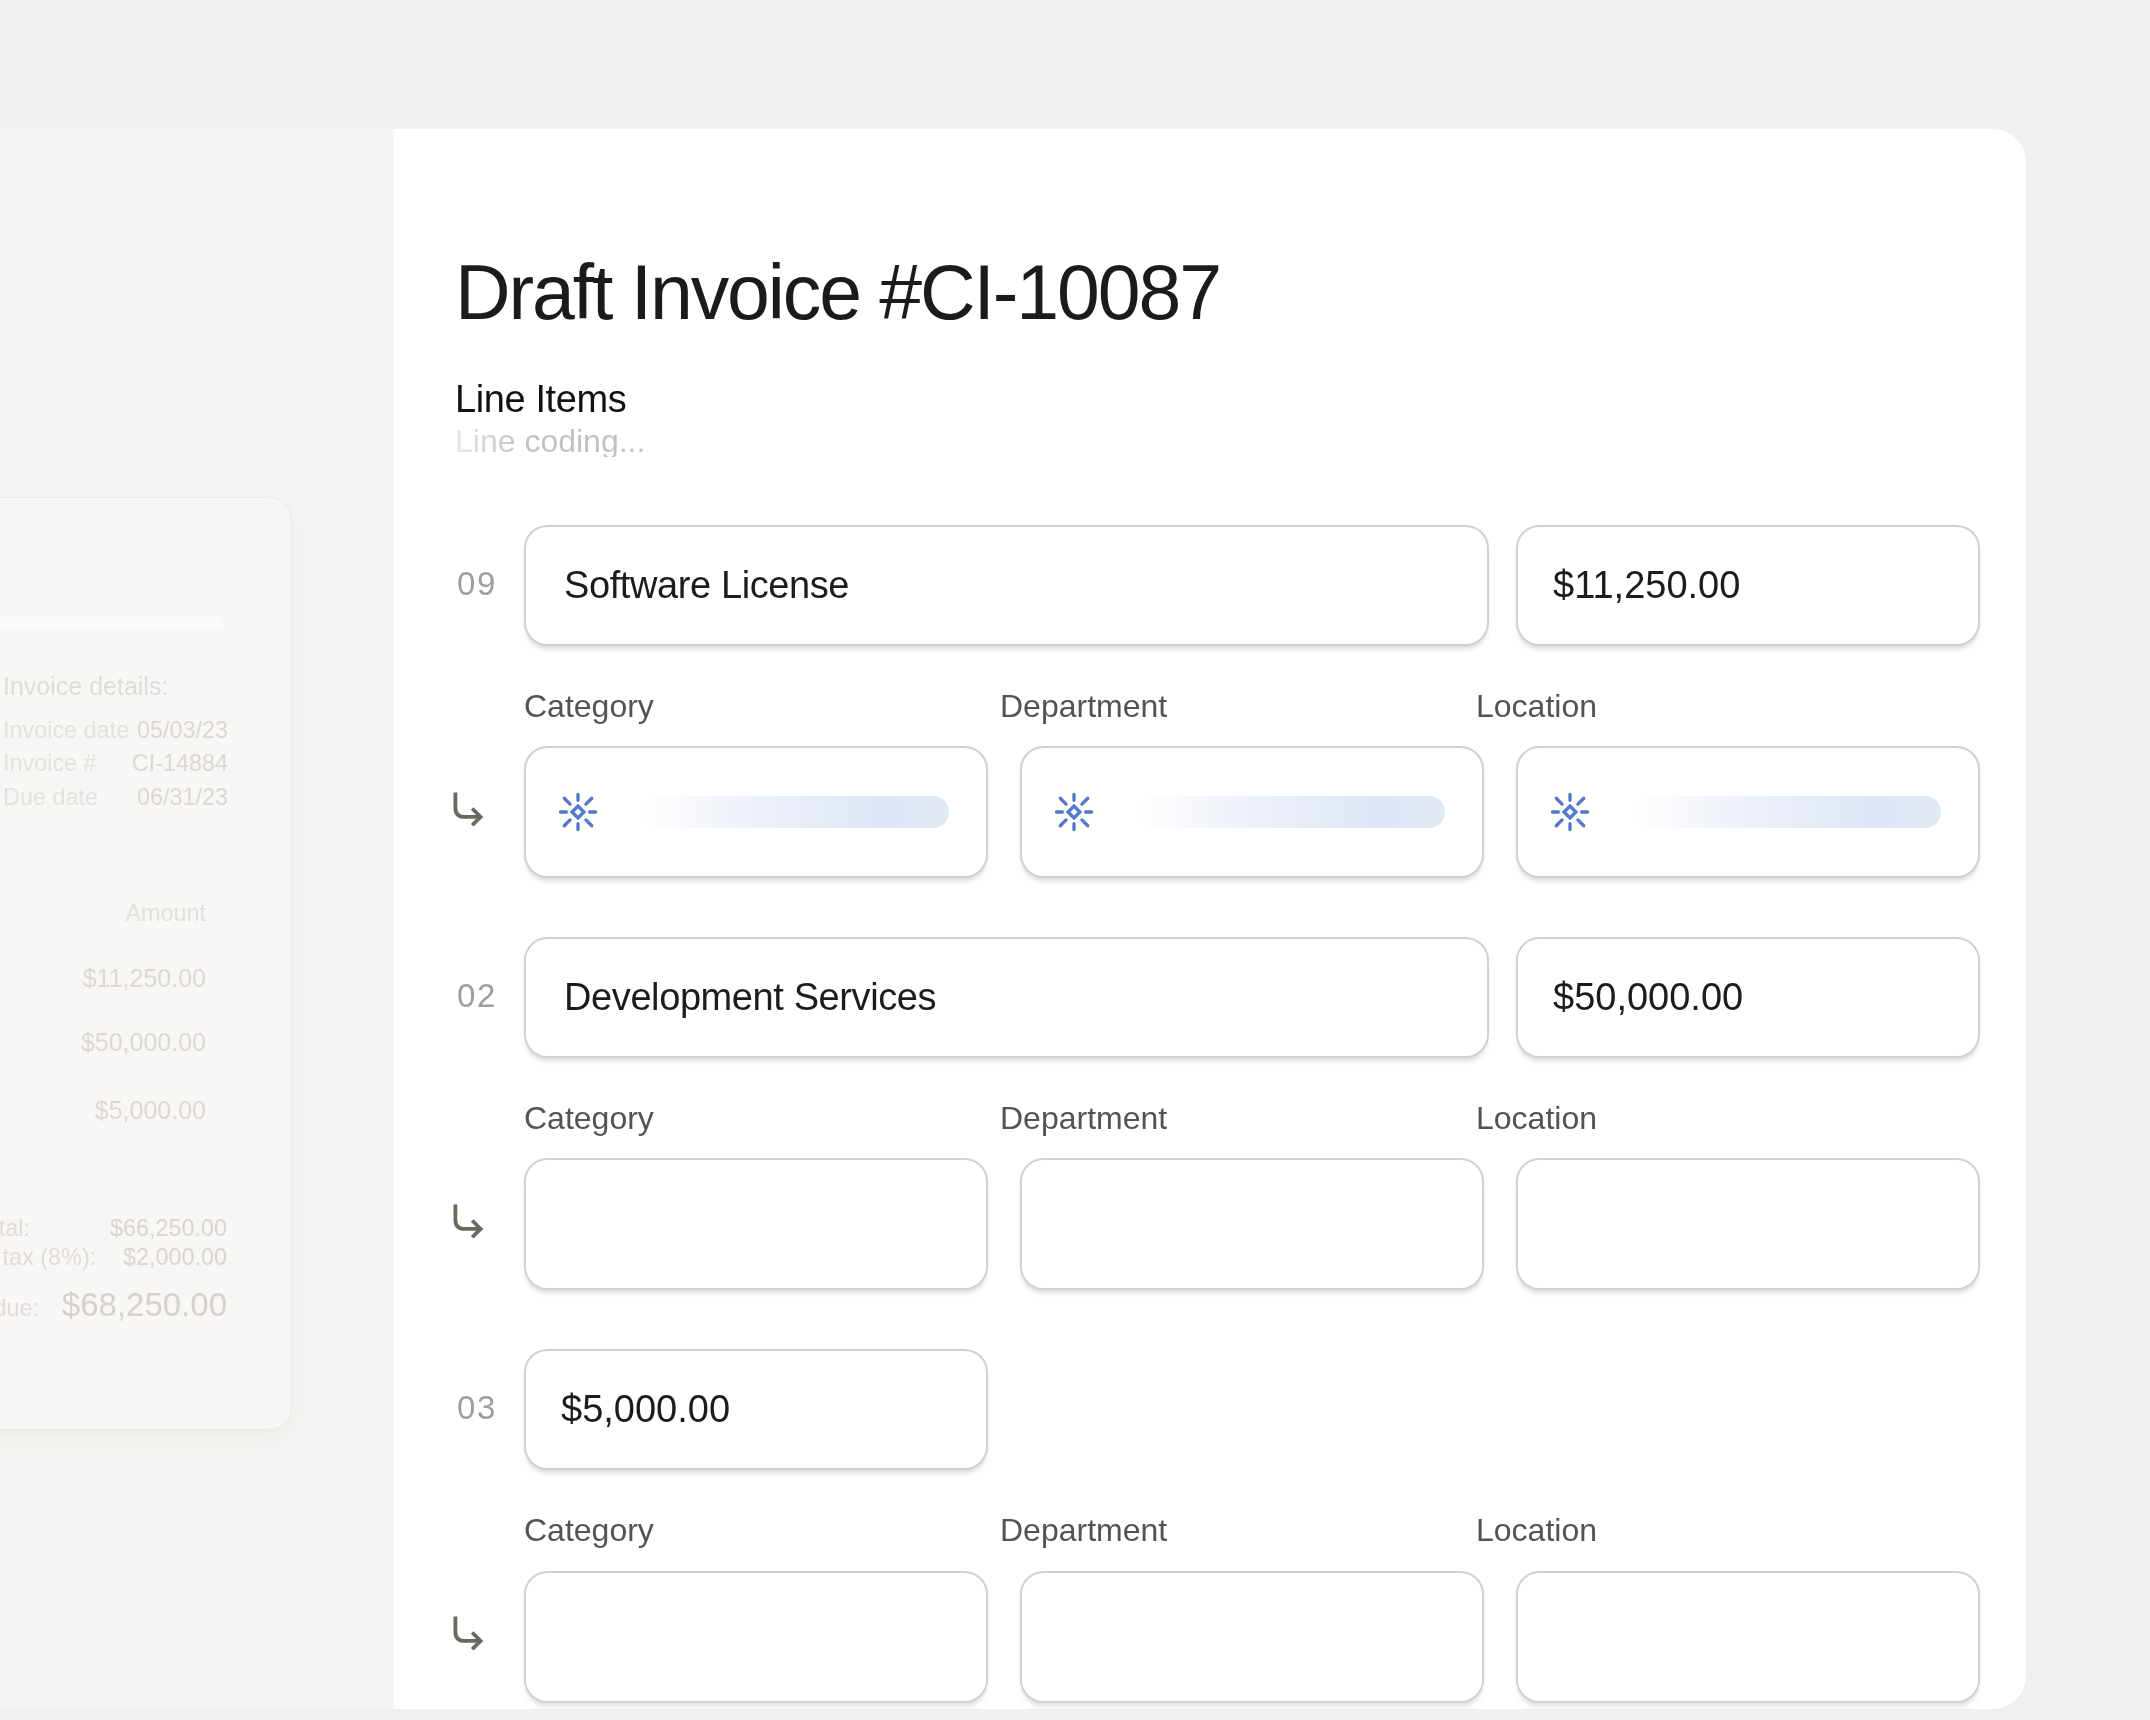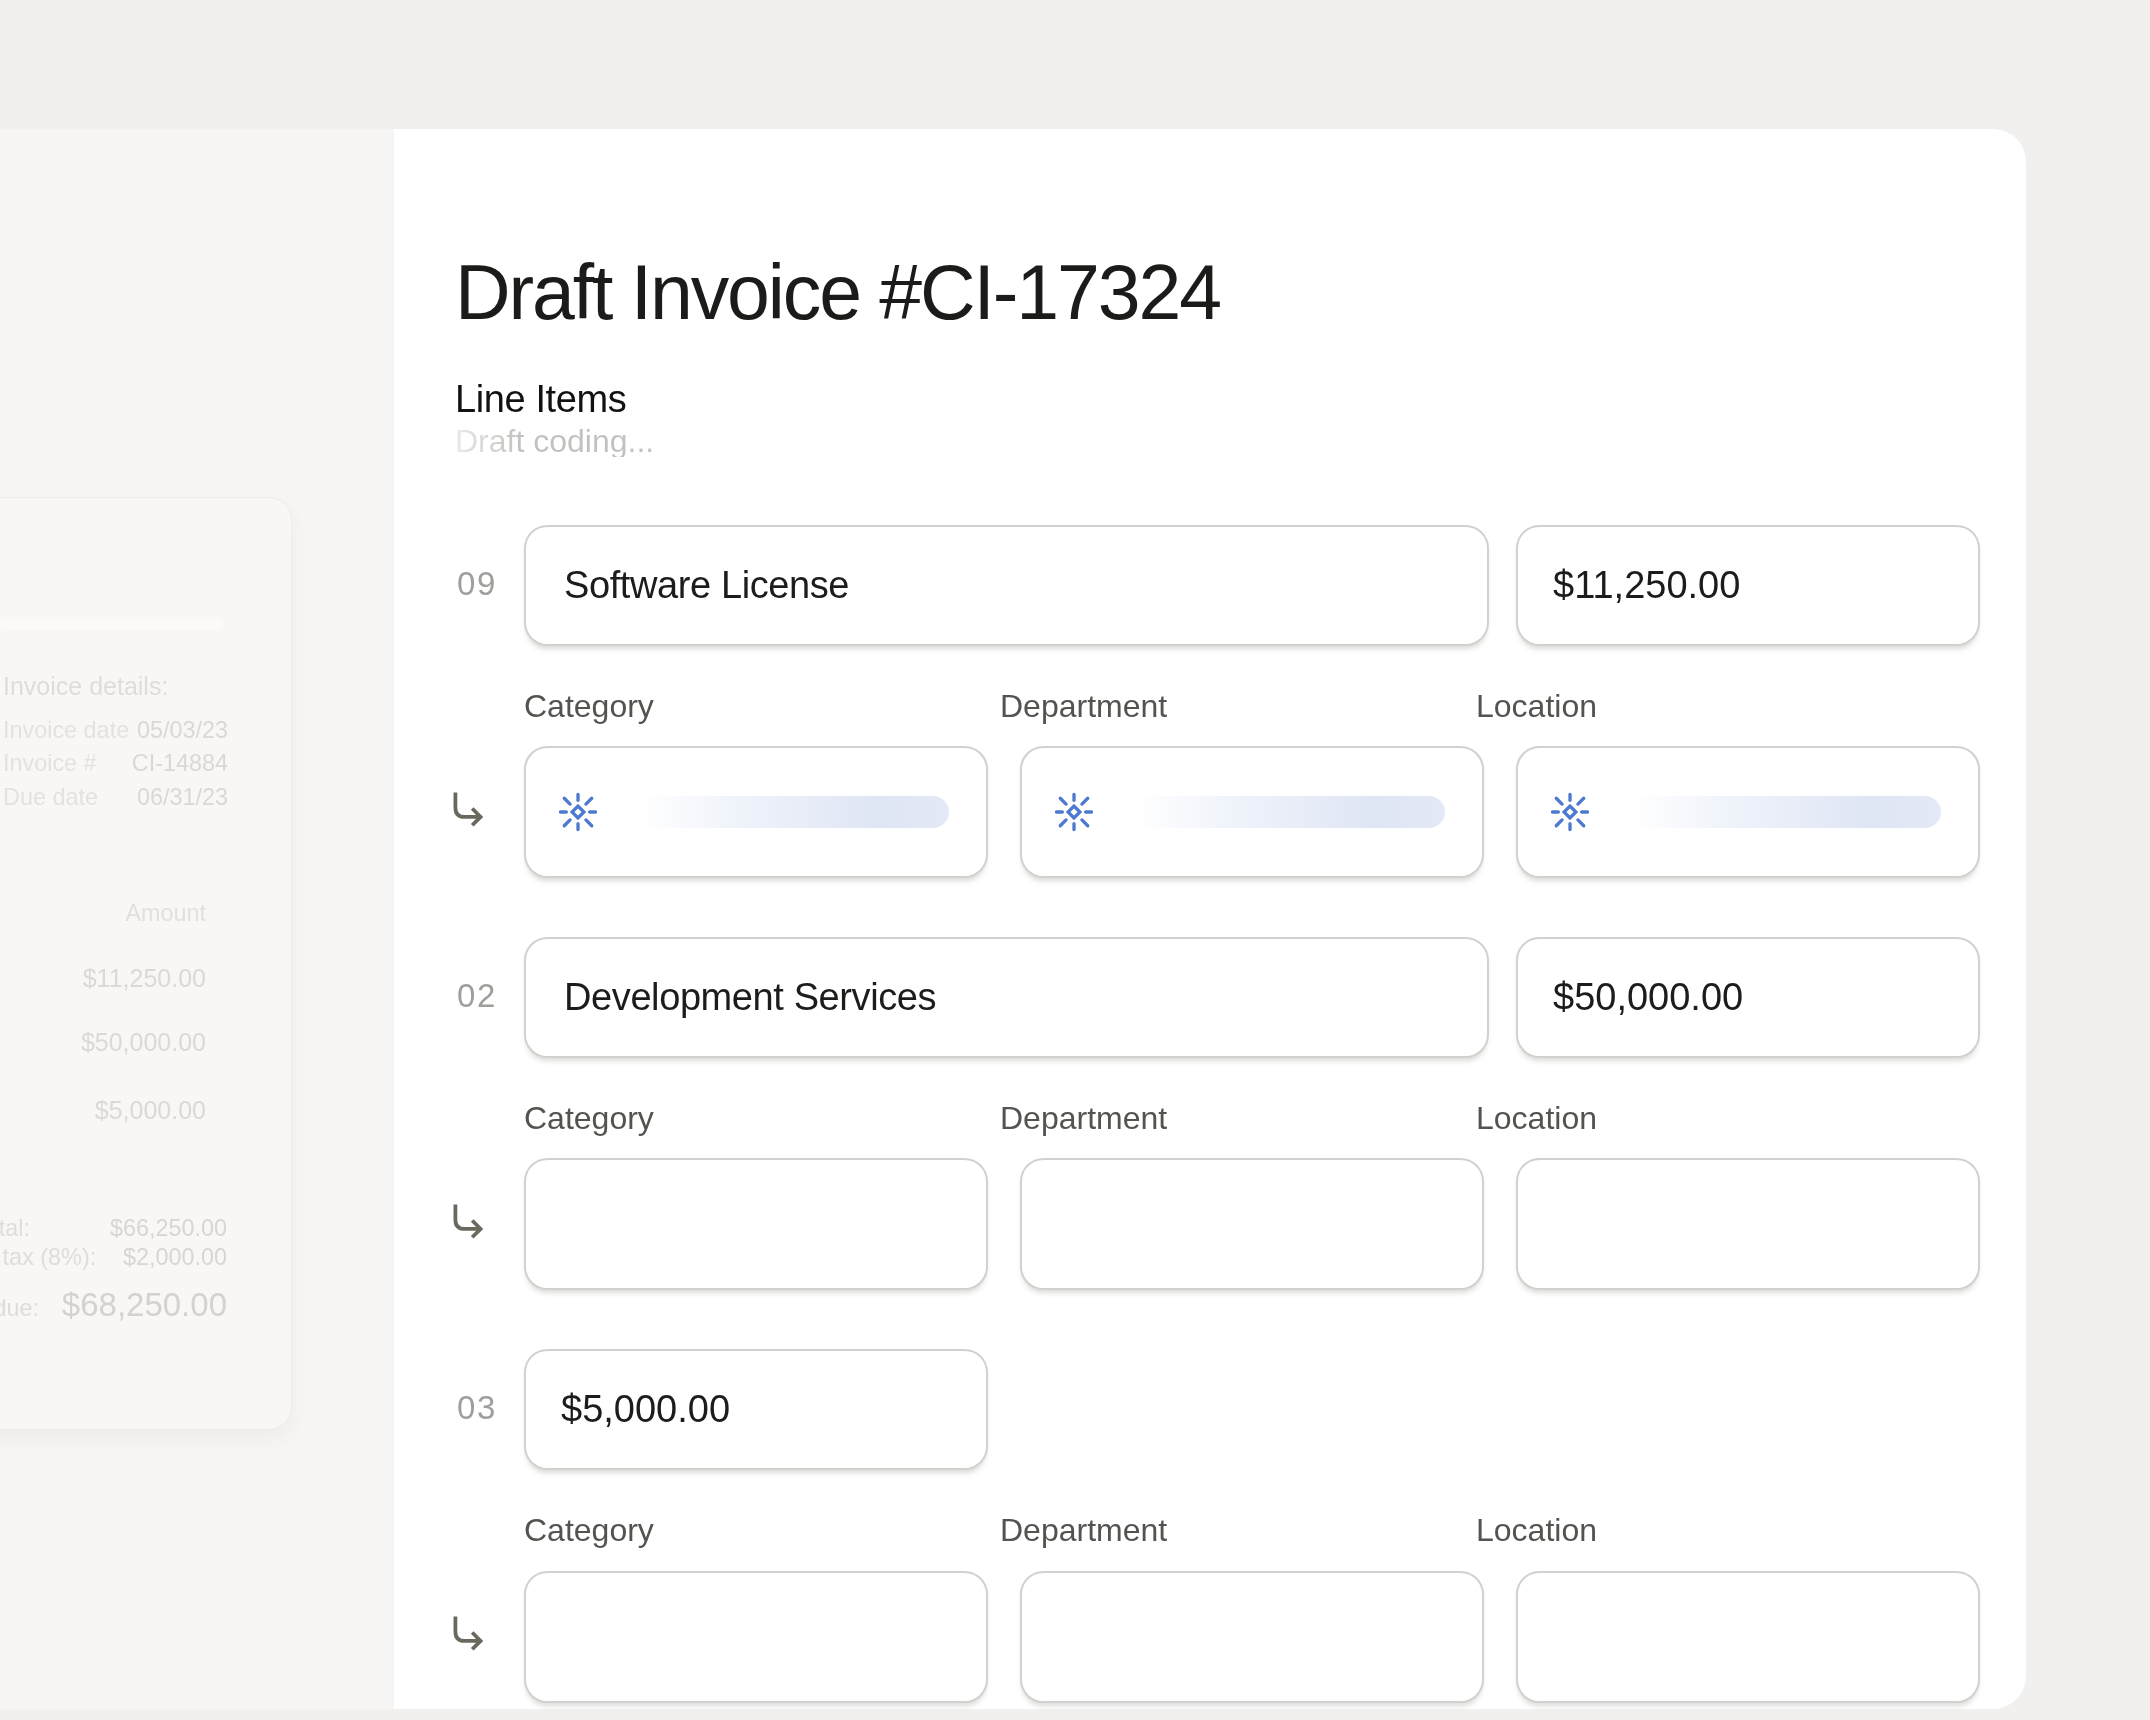--- a/index.html
+++ b/index.html
@@ -126,23 +126,23 @@
       <span class="pv-label">Sales tax (8%):</span>
       <span class="pv-value">$2,000.00</span>
     </div>
     <div class="pv-total-row grand" style="top:788px;">
       <span class="pv-label">Total due:</span>
       <span class="pv-value">$68,250.00</span>
     </div>
   </div>
 
   <div class="card">
-    <h1 class="title">Draft Invoice #CI-17324</h1>
+    <h1 class="title">Draft Invoice #CI-10087</h1>
     <h2 class="section-heading">Line Items</h2>
-    <div class="auto-coding">Draft coding...</div>
+    <div class="auto-coding">Line coding...</div>
 
     <div class="rows">
 
       <div class="item-row">
         <div class="row-number">09</div>
         <div class="row-main">
           <div class="inputbox name-box">Software License</div>
           <div class="inputbox amount-box">$11,250.00</div>
         </div>
         <div class="row-labels">

